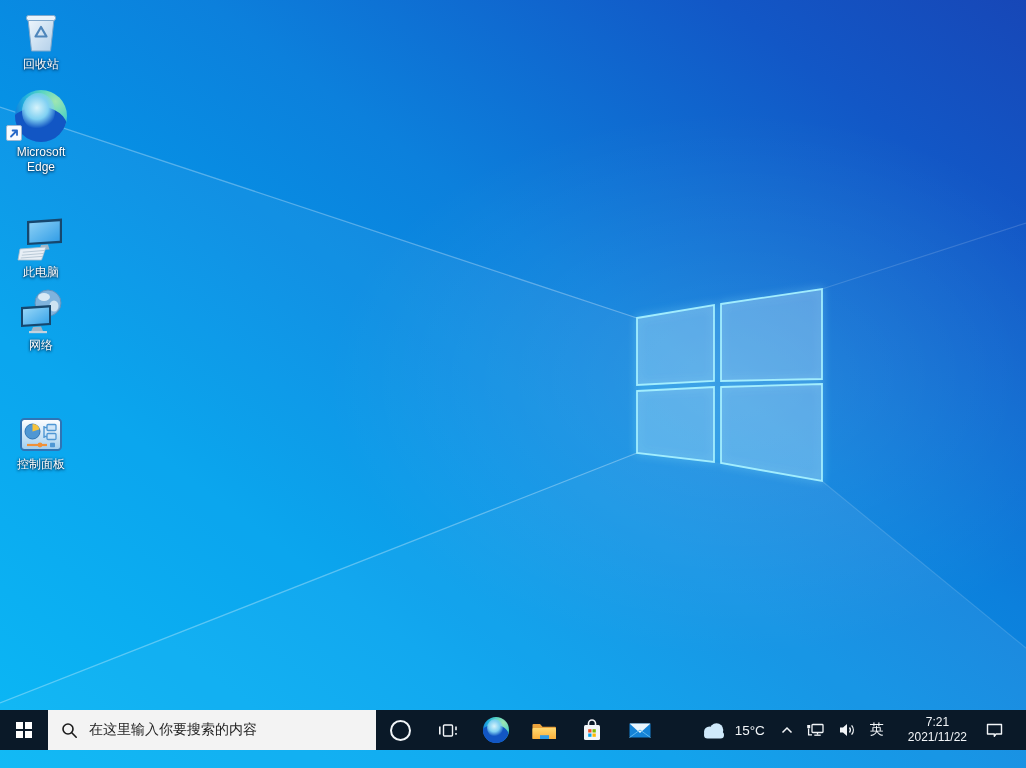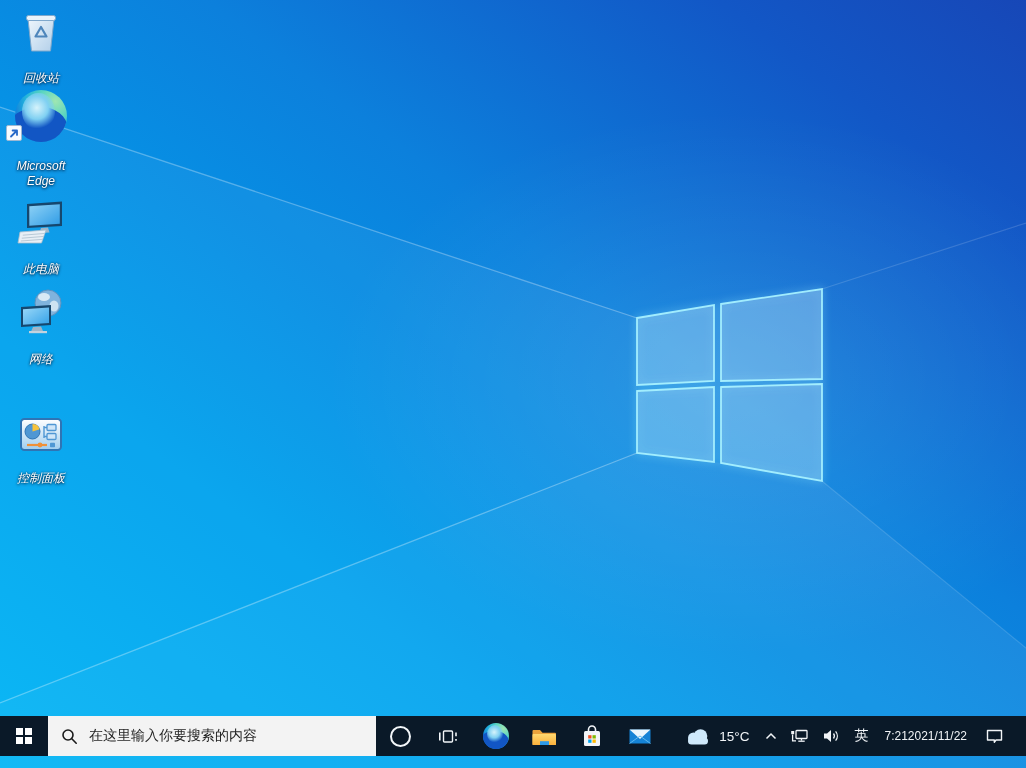--- a/index.html
+++ b/index.html
@@ -7,50 +7,50 @@
 
   .desktop{position:relative;width:1026px;height:768px;overflow:hidden;
     background:linear-gradient(to top right,#00b5f5 0%,#00a2ee 28%,#0c80dc 60%,#1257c6 85%,#1747b7 100%);}
   .glow{position:absolute;inset:0;background:radial-gradient(620px 420px at 71% 50%,rgba(255,255,255,.10),rgba(255,255,255,0) 65%);pointer-events:none;}
   .rays{position:absolute;inset:0;display:block;}
 
   
   .dicons{position:absolute;left:3px;top:0;width:76px;}
   .dicon{position:absolute;left:0;width:76px;text-align:center;cursor:default;}
   .dicon-img{display:flex;align-items:flex-end;justify-content:center;position:relative;}
-  .dicon-label{margin-top:17px;font-size:12px;line-height:15px;color:#fff;
-    text-shadow:0 1px 3px rgba(0,25,55,.95),0 0 2px rgba(0,25,55,.7);font-style:italic;}
+  .dicon-label{margin-top:3px;font-size:12px;line-height:15px;color:#fff;
+    text-shadow:0 1px 3px rgba(0,25,55,.95),0 0 2px rgba(0,25,55,.7);}
 
   .edge-ball{position:relative;border-radius:50%;overflow:hidden;
     background:radial-gradient(circle at 78% 22%,#9fe6b2 0%,#5cd6c0 28%,#24b4dc 52%,#1488dc 70%,#1f63d2 100%);}
   .edge-ball::before{content:"";position:absolute;left:-22%;top:32%;width:124%;height:95%;
     background:#1256c4;border-radius:50%;transform:rotate(-12deg);}
   .edge-ball::after{content:"";position:absolute;left:14%;top:6%;width:62%;height:70%;border-radius:50%;
     background:radial-gradient(circle at 45% 40%,#d6f3fb 0%,#7fd0f2 40%,rgba(127,208,242,0) 72%);}
   .shortcut-badge{position:absolute;left:3px;bottom:1px;width:14px;height:14px;border-radius:2px;
     background:#f7fbff;border:1px solid #9db8d2;display:flex;align-items:center;justify-content:center;}
 
   
-  .taskbar{position:absolute;left:0;bottom:12px;width:100%;height:40px;background:#0a1928;
+  .taskbar{position:absolute;left:0;bottom:18px;width:100%;height:40px;background:#0a1928;
     display:flex;align-items:stretch;z-index:5;}
   .tb-btn{width:48px;display:flex;align-items:center;justify-content:center;flex:0 0 auto;}
   .win-flag{display:grid;grid-template-columns:7.5px 7.5px;grid-template-rows:7.5px 7.5px;gap:1.5px;}
   .win-flag span{background:#fff;display:block;}
   .searchbox{width:328px;flex:0 0 auto;background:#f3f3f3;display:flex;align-items:center;
     gap:11px;padding-left:13px;box-sizing:border-box;}
   .search-text{font-size:14px;color:#1f1f1f;white-space:nowrap;overflow:hidden;}
   .cortana-ring{width:17px;height:17px;border:2.2px solid #f2f6f9;border-radius:50%;}
 
   .tray{margin-left:auto;display:flex;align-items:center;color:#f2f5f8;padding-right:12px;}
   .tray-item{height:40px;display:flex;align-items:center;justify-content:center;}
   .weather{gap:7px;padding:0 9px;}
   .temp{font-size:13.5px;}
   .pad6{padding:0 6px;}
   .lang{padding:0 8px;font-size:14px;}
-  .clock{padding:0 8px;flex-direction:row;justify-content:center;font-size:12px;line-height:15px;text-align:center;}
+  .clock{padding:0 8px;flex-direction:column;justify-content:center;font-size:12px;line-height:15px;text-align:center;margin-left:8px;}
   .action{padding:0 11px;}
 </style>
 </head>
 <body>
 
 <div class="desktop">
 
   <svg class="rays" viewBox="0 0 1026 768">
     <polygon points="0,107 637,318 637,453 0,703" fill="rgba(255,255,255,.045)"></polygon>
     <polygon points="637,453 714,462 721,463 822,481 1026,648 1026,768 0,768 0,703" fill="rgba(255,255,255,.07)"></polygon>
@@ -91,21 +91,21 @@
         <div class="edge-ball" style="width:52px;height:52px"></div>
         <div class="shortcut-badge">
           <svg width="10" height="10" viewBox="0 0 10 10">
             <path d="M2 8.5 L8 2.5 M8 2.5 H3.6 M8 2.5 V6.9" stroke="#2468c8" stroke-width="1.8" fill="none" stroke-linecap="round"></path>
           </svg>
         </div>
       </div>
       <div class="dicon-label">Microsoft Edge</div>
     </div>
 
-    <div class="dicon" style="top:197px">
+    <div class="dicon" style="top:214px">
       <div class="dicon-img" style="height:48px">
         <svg width="48" height="46" viewBox="0 0 48 46">
           <defs>
               <linearGradient id="scrG" x1="0" y1="0" x2="1" y2="1">
             <stop offset="0" stop-color="#8fd2f6"></stop>
                 <stop offset="1" stop-color="#2f9ce6"></stop>
               </linearGradient>
             </defs>
           <path d="M10 5 L45 2.5 L45 27 L10 29 Z" fill="#16476e"></path>
           <path d="M12.3 7.3 L42.8 5.2 L42.8 24.8 L12.3 26.7 Z" fill="url(#scrG)"></path>

